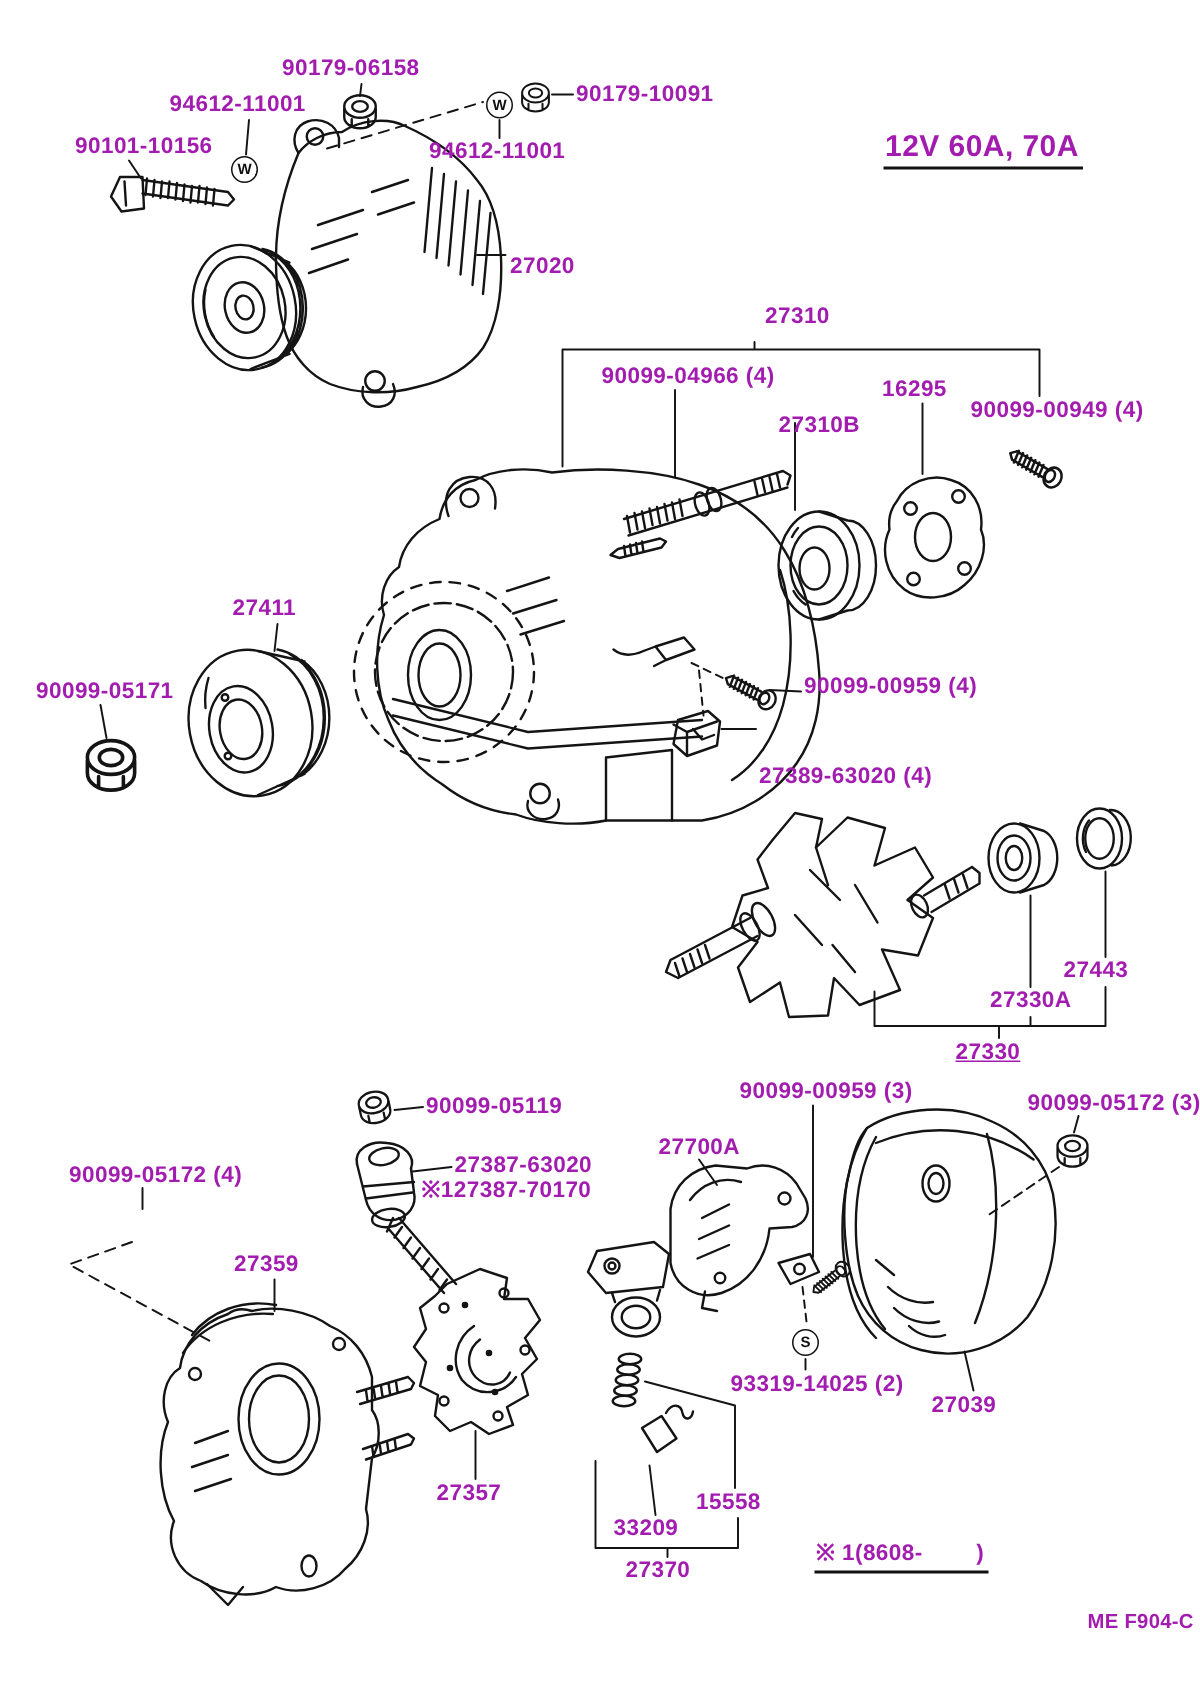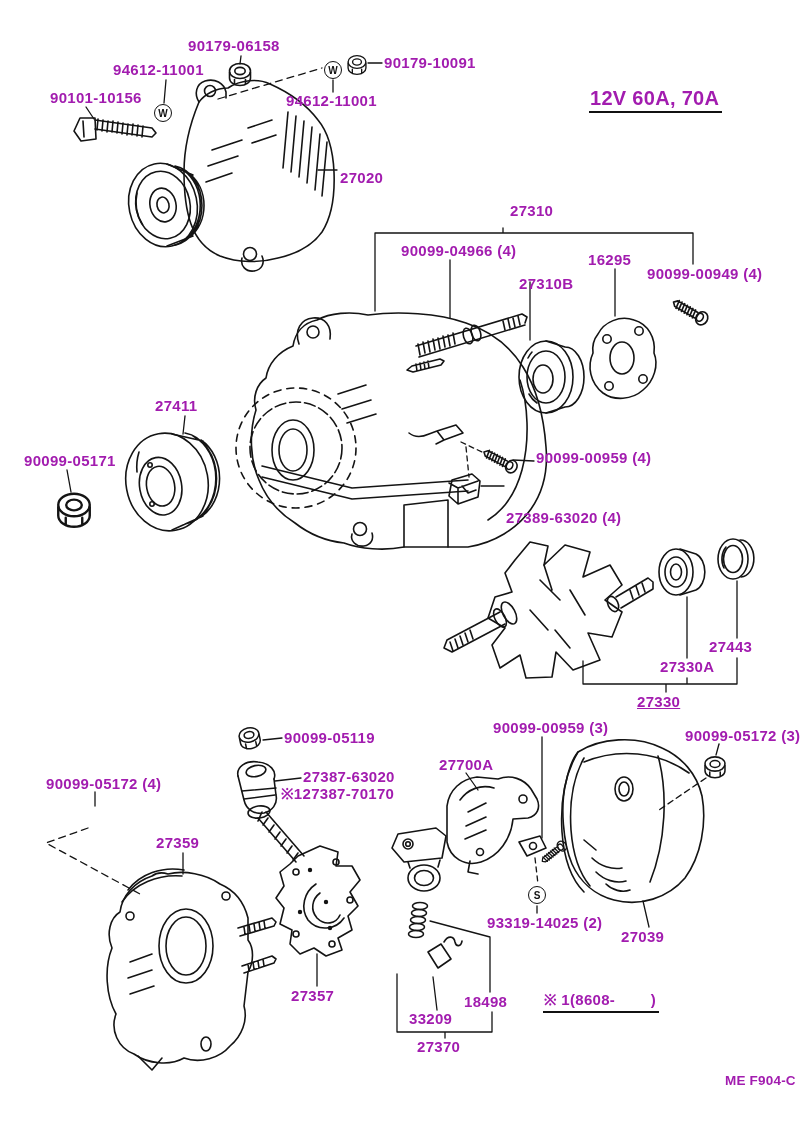--- a/index.html
+++ b/index.html
@@ -298,19 +298,19 @@
 <div class="lbl" style="left:303px;top:769px;">27387-63020</div>
 <div class="lbl" style="left:281px;top:786px;">※127387-70170</div>
 <div class="lbl" style="left:46px;top:776px;">90099-05172 (4)</div>
 <div class="lbl" style="left:156px;top:835px;">27359</div>
 <div class="lbl" style="left:439px;top:757px;">27700A</div>
 <div class="lbl" style="left:493px;top:720px;">90099-00959 (3)</div>
 <div class="lbl" style="left:661px;top:728px;margin-left:24px;">90099-05172 (3)</div>
 <div class="lbl" style="left:487px;top:915px;">93319-14025 (2)</div>
 <div class="lbl" style="left:621px;top:929px;text-align:center;">27039</div>
 <div class="lbl" style="left:291px;top:988px;">27357</div>
-<div class="lbl" style="left:464px;top:994px;">18498</div>
+<div class="lbl" style="left:464px;top:994px;">15558</div>
 <div class="lbl" style="left:409px;top:1011px;">33209</div>
 <div class="lbl" style="left:417px;top:1039px;">27370</div>
-<div class="lbl underline" style="left:543px;top:992px;text-align:right;">※ 1(8608-        )</div>
+<div class="lbl underline" style="left:543px;top:1028px;text-align:right;">※ 1(8608-        )</div>
 <div class="lbl code" style="left:704px;top:1073px;">ME F904-C</div>
 
 </div>
 
 </body></html>

